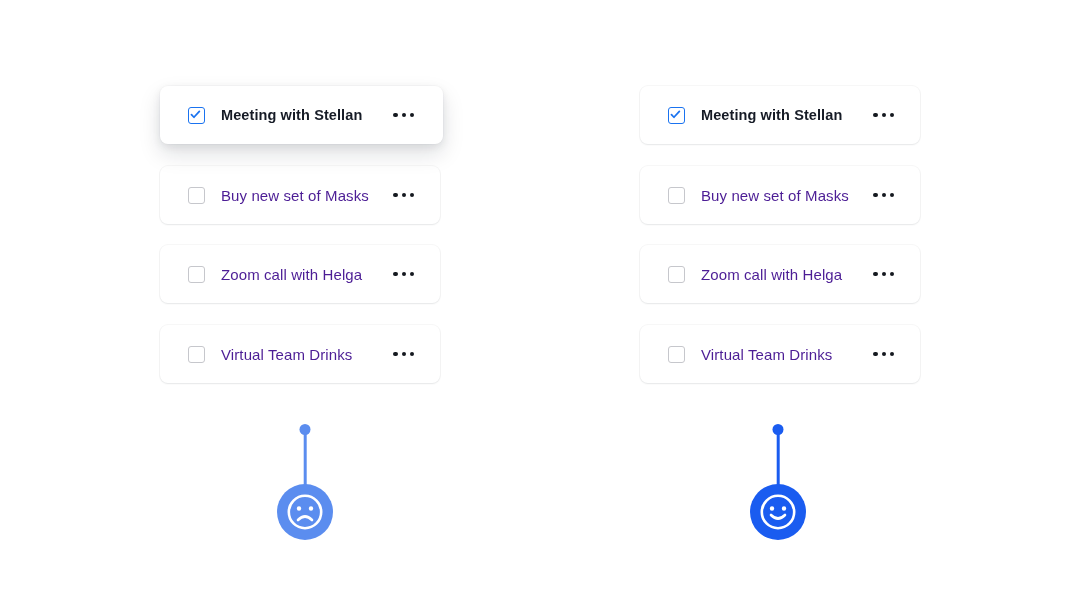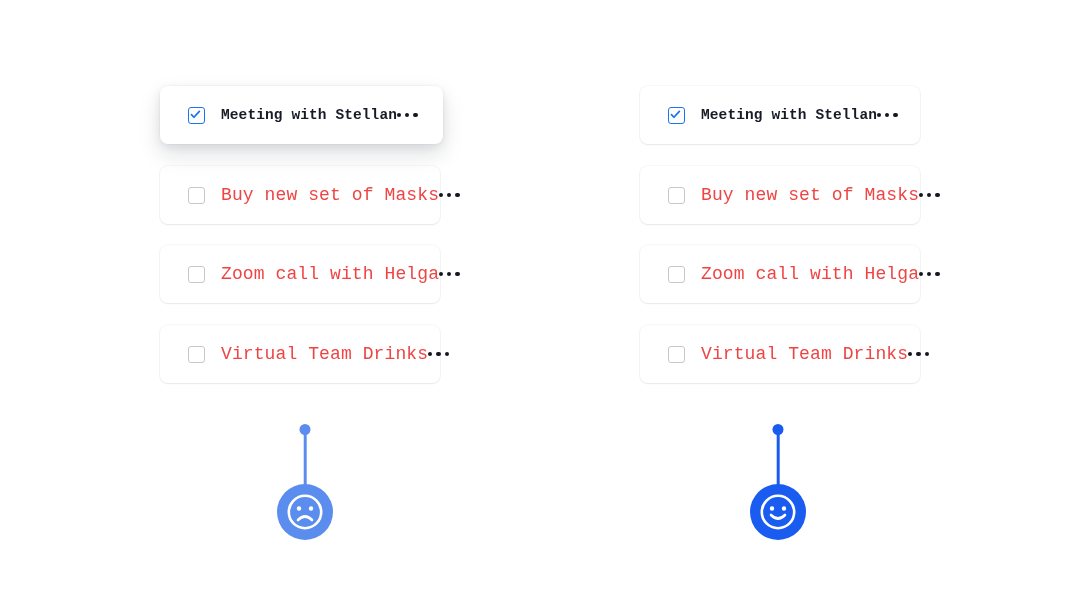--- a/index.html
+++ b/index.html
@@ -19,21 +19,20 @@
   .card{
     position:absolute;
     width:280px;
     height:58px;
     background:#ffffff;
     border-radius:8px;
     box-sizing:border-box;
     display:flex;
     align-items:center;
     box-shadow:0 1px 2px rgba(16,24,40,0.07), 0 0 0 1px rgba(16,24,40,0.035);
-    font-family:Liberation Mono, monospace;
   }
   .card.dragging{
     width:283px;
     box-shadow:0 10px 22px rgba(16,24,40,0.13), 0 3px 8px rgba(16,24,40,0.08), 0 0 0 1px rgba(16,24,40,0.02);
     z-index:5;
   }
 
   .cb{
     width:17px;height:17px;
     margin-left:28px;
@@ -46,22 +45,22 @@
     position:relative;
   }
   .cb.checked{
     border:1.8px solid #1a73f0;
     border-radius:3px;
   }
   .cb.checked svg{position:absolute;left:1px;top:1px;}
 
   .label{
     margin-left:16px;
-    font-size:18px;
-    color:#ef4444;
+    font-size:15px;
+    color:#4c1d95;
     letter-spacing:0.1px;
     white-space:nowrap;
   }
   .label.bold{
     font-weight:700;
     color:#161b26;
     font-size:14.5px;
   }
 
   .dots{

